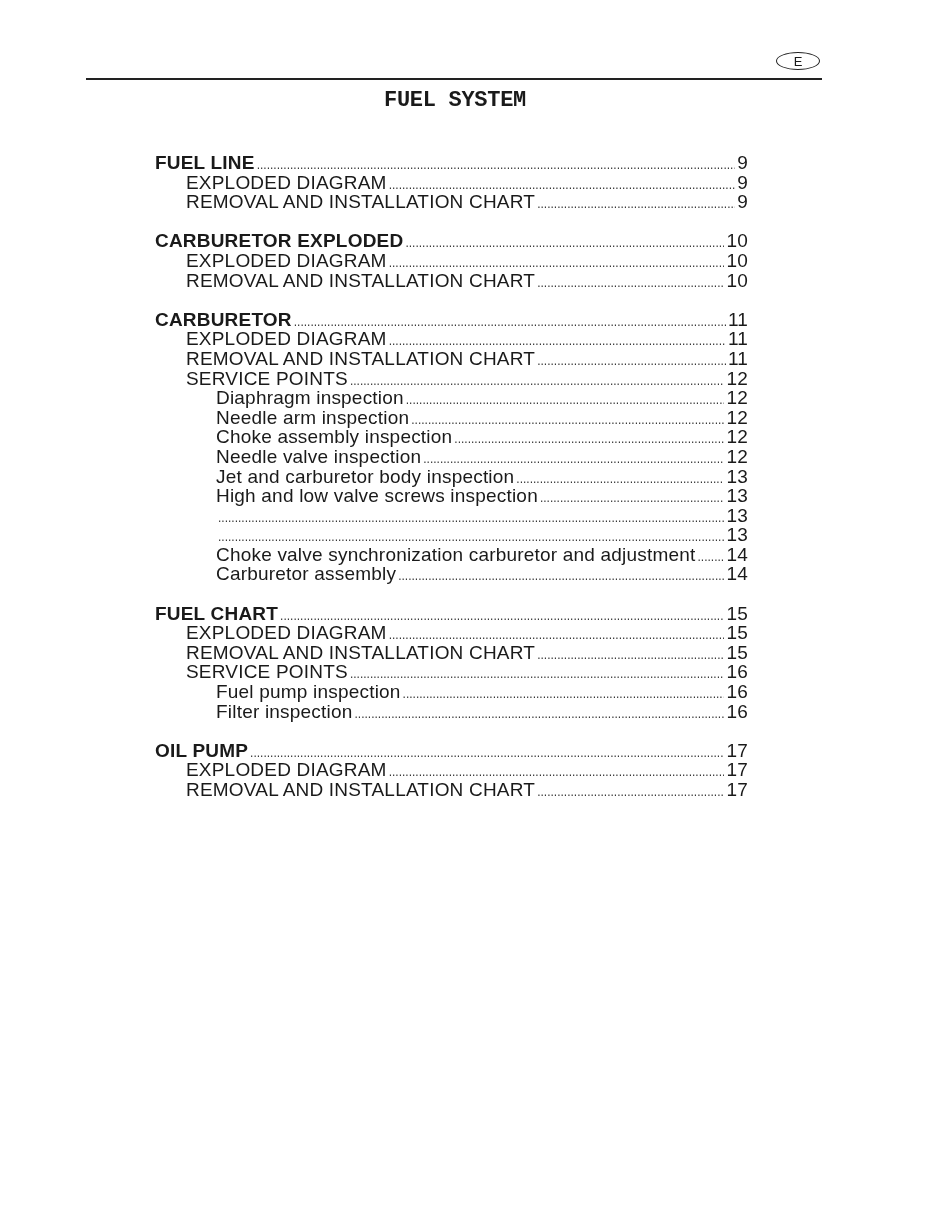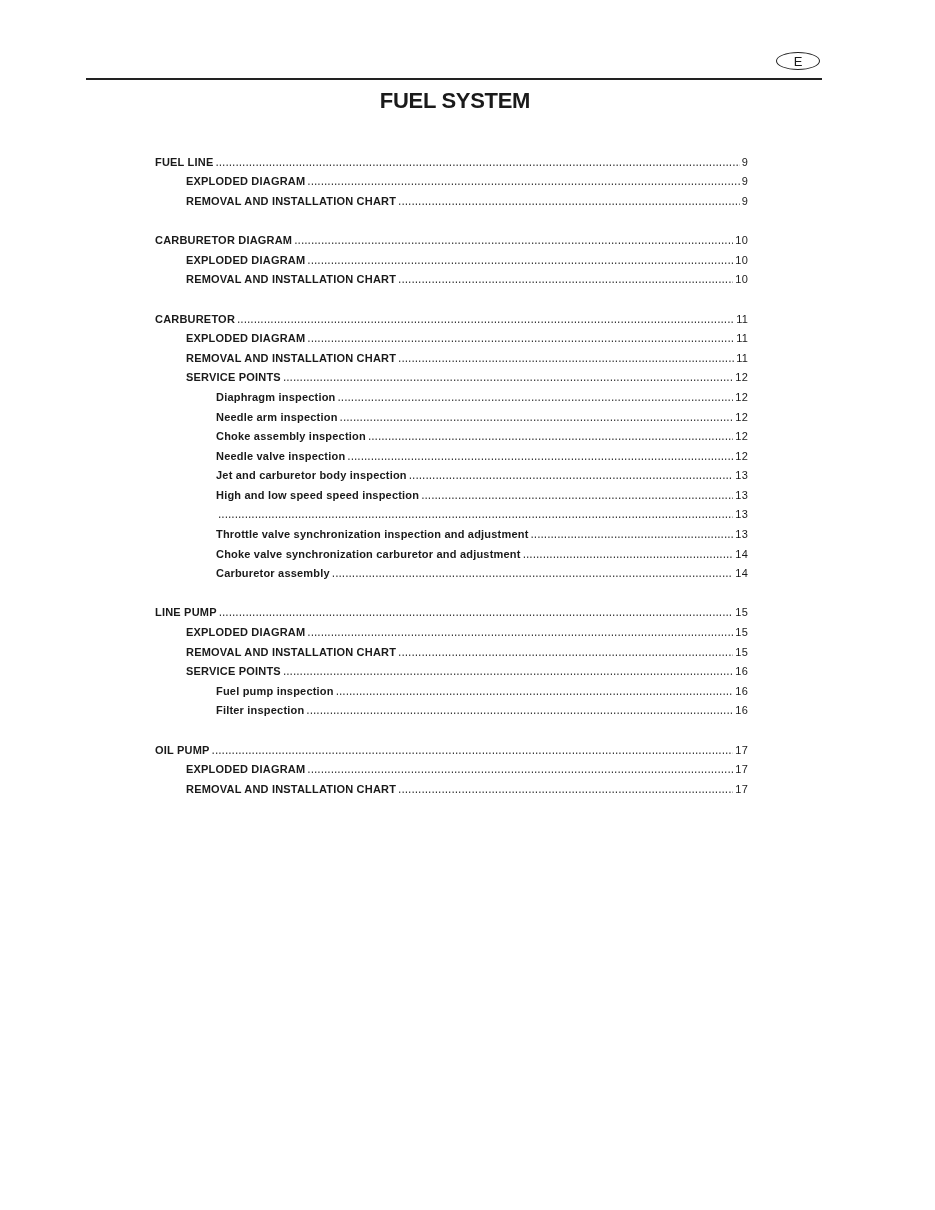--- a/index.html
+++ b/index.html
@@ -1,23 +1,23 @@
 <!DOCTYPE html>
 <html><head>
 <meta charset="utf-8">
 <style>
   html, body { margin: 0; padding: 0; background: #fff; }
   body { width: 935px; height: 1210px; position: relative; overflow: hidden; font-family: "Liberation Sans", sans-serif; color: #1a1a1a; }
   .lang-badge { position: absolute; left: 776px; top: 52px; width: 44px; height: 18px; border: 1.5px solid #222; border-radius: 50%; box-sizing: border-box; display: flex; align-items: center; justify-content: center; font-size: 13px; line-height: 1; }
   .rule { position: absolute; left: 86px; top: 78px; width: 736px; height: 2px; background: #222; }
-  .title { position: absolute; left: 0; width: 910px; top: 88px; text-align: center; font-weight: bold; font-size: 22px; letter-spacing: -0.3px; }
+  .title { position: absolute; left: 0; width: 910px; top: 88px; text-align: center; font-weight: bold; font-size: 22px; letter-spacing: -0.3px; font-family: Liberation Mono, monospace; }
   .toc { position: absolute; left: 155px; top: 152px; width: 593px; }
   .section { margin-bottom: 19.6px; }
-  .row { display: flex; align-items: center; height: 19.6px; font-size: 11px; white-space: nowrap; letter-spacing: 0.2px; }
-  .row .lbl { flex: 0 0 auto; font-weight: bold; }
+  .row { display: flex; align-items: flex-start; height: 19.6px; font-size: 19px; white-space: nowrap; letter-spacing: 0.2px; }
+  .row .lbl { flex: 0 0 auto; }
   .row .dots { flex: 1 1 auto; overflow: hidden; margin: 0 2px; color: #333; letter-spacing: 0; }
   .row .dots::before { content: "....................................................................................................................................................................................................................................................."; font-size: 12px; }
   .row .pg { flex: 0 0 auto; }
   .lvl1 .lbl { font-weight: bold; }
   .lvl2 { padding-left: 31px; }
   .lvl3 { padding-left: 61px; }
 </style>
 </head>
 <body>
 
@@ -40,21 +40,21 @@
         <span class="pg">9</span>
       </div>
       <div class="row lvl2">
         <span class="lbl">REMOVAL AND INSTALLATION CHART</span>
         <span class="dots"></span>
         <span class="pg">9</span>
       </div>
     </div>
     <div class="section">
       <div class="row lvl1">
-        <span class="lbl">CARBURETOR DIAGRAM</span>
+        <span class="lbl">CARBURETOR EXPLODED</span>
         <span class="dots"></span>
         <span class="pg">10</span>
       </div>
       <div class="row lvl2">
         <span class="lbl">EXPLODED DIAGRAM</span>
         <span class="dots"></span>
         <span class="pg">10</span>
       </div>
       <div class="row lvl2">
         <span class="lbl">REMOVAL AND INSTALLATION CHART</span>
@@ -102,47 +102,46 @@
         <span class="lbl">Needle valve inspection</span>
         <span class="dots"></span>
         <span class="pg">12</span>
       </div>
       <div class="row lvl3">
         <span class="lbl">Jet and carburetor body inspection</span>
         <span class="dots"></span>
         <span class="pg">13</span>
       </div>
       <div class="row lvl3">
-        <span class="lbl">High and low speed speed inspection</span>
+        <span class="lbl">High and low valve screws inspection</span>
         <span class="dots"></span>
         <span class="pg">13</span>
       </div>
       <div class="row lvl3">
         <span class="dots"></span>
         <span class="pg">13</span>
       </div>
       <div class="row lvl3">
-        <span class="lbl">Throttle valve synchronization inspection and adjustment</span>
         <span class="dots"></span>
         <span class="pg">13</span>
       </div>
       <div class="row lvl3">
         <span class="lbl">Choke valve synchronization carburetor and adjustment</span>
         <span class="dots"></span>
         <span class="pg">14</span>
       </div>
       <div class="row lvl3">
         <span class="lbl">Carburetor assembly</span>
         <span class="dots"></span>
         <span class="pg">14</span>
       </div>
     </div>
     <div class="section">
       <div class="row lvl1">
-        <span class="lbl">LINE PUMP</span>
+        <span class="lbl">FUEL CHART</span>
         <span class="dots"></span>
         <span class="pg">15</span>
       </div>
       <div class="row lvl2">
         <span class="lbl">EXPLODED DIAGRAM</span>
         <span class="dots"></span>
         <span class="pg">15</span>
       </div>
       <div class="row lvl2">
         <span class="lbl">REMOVAL AND INSTALLATION CHART</span>

